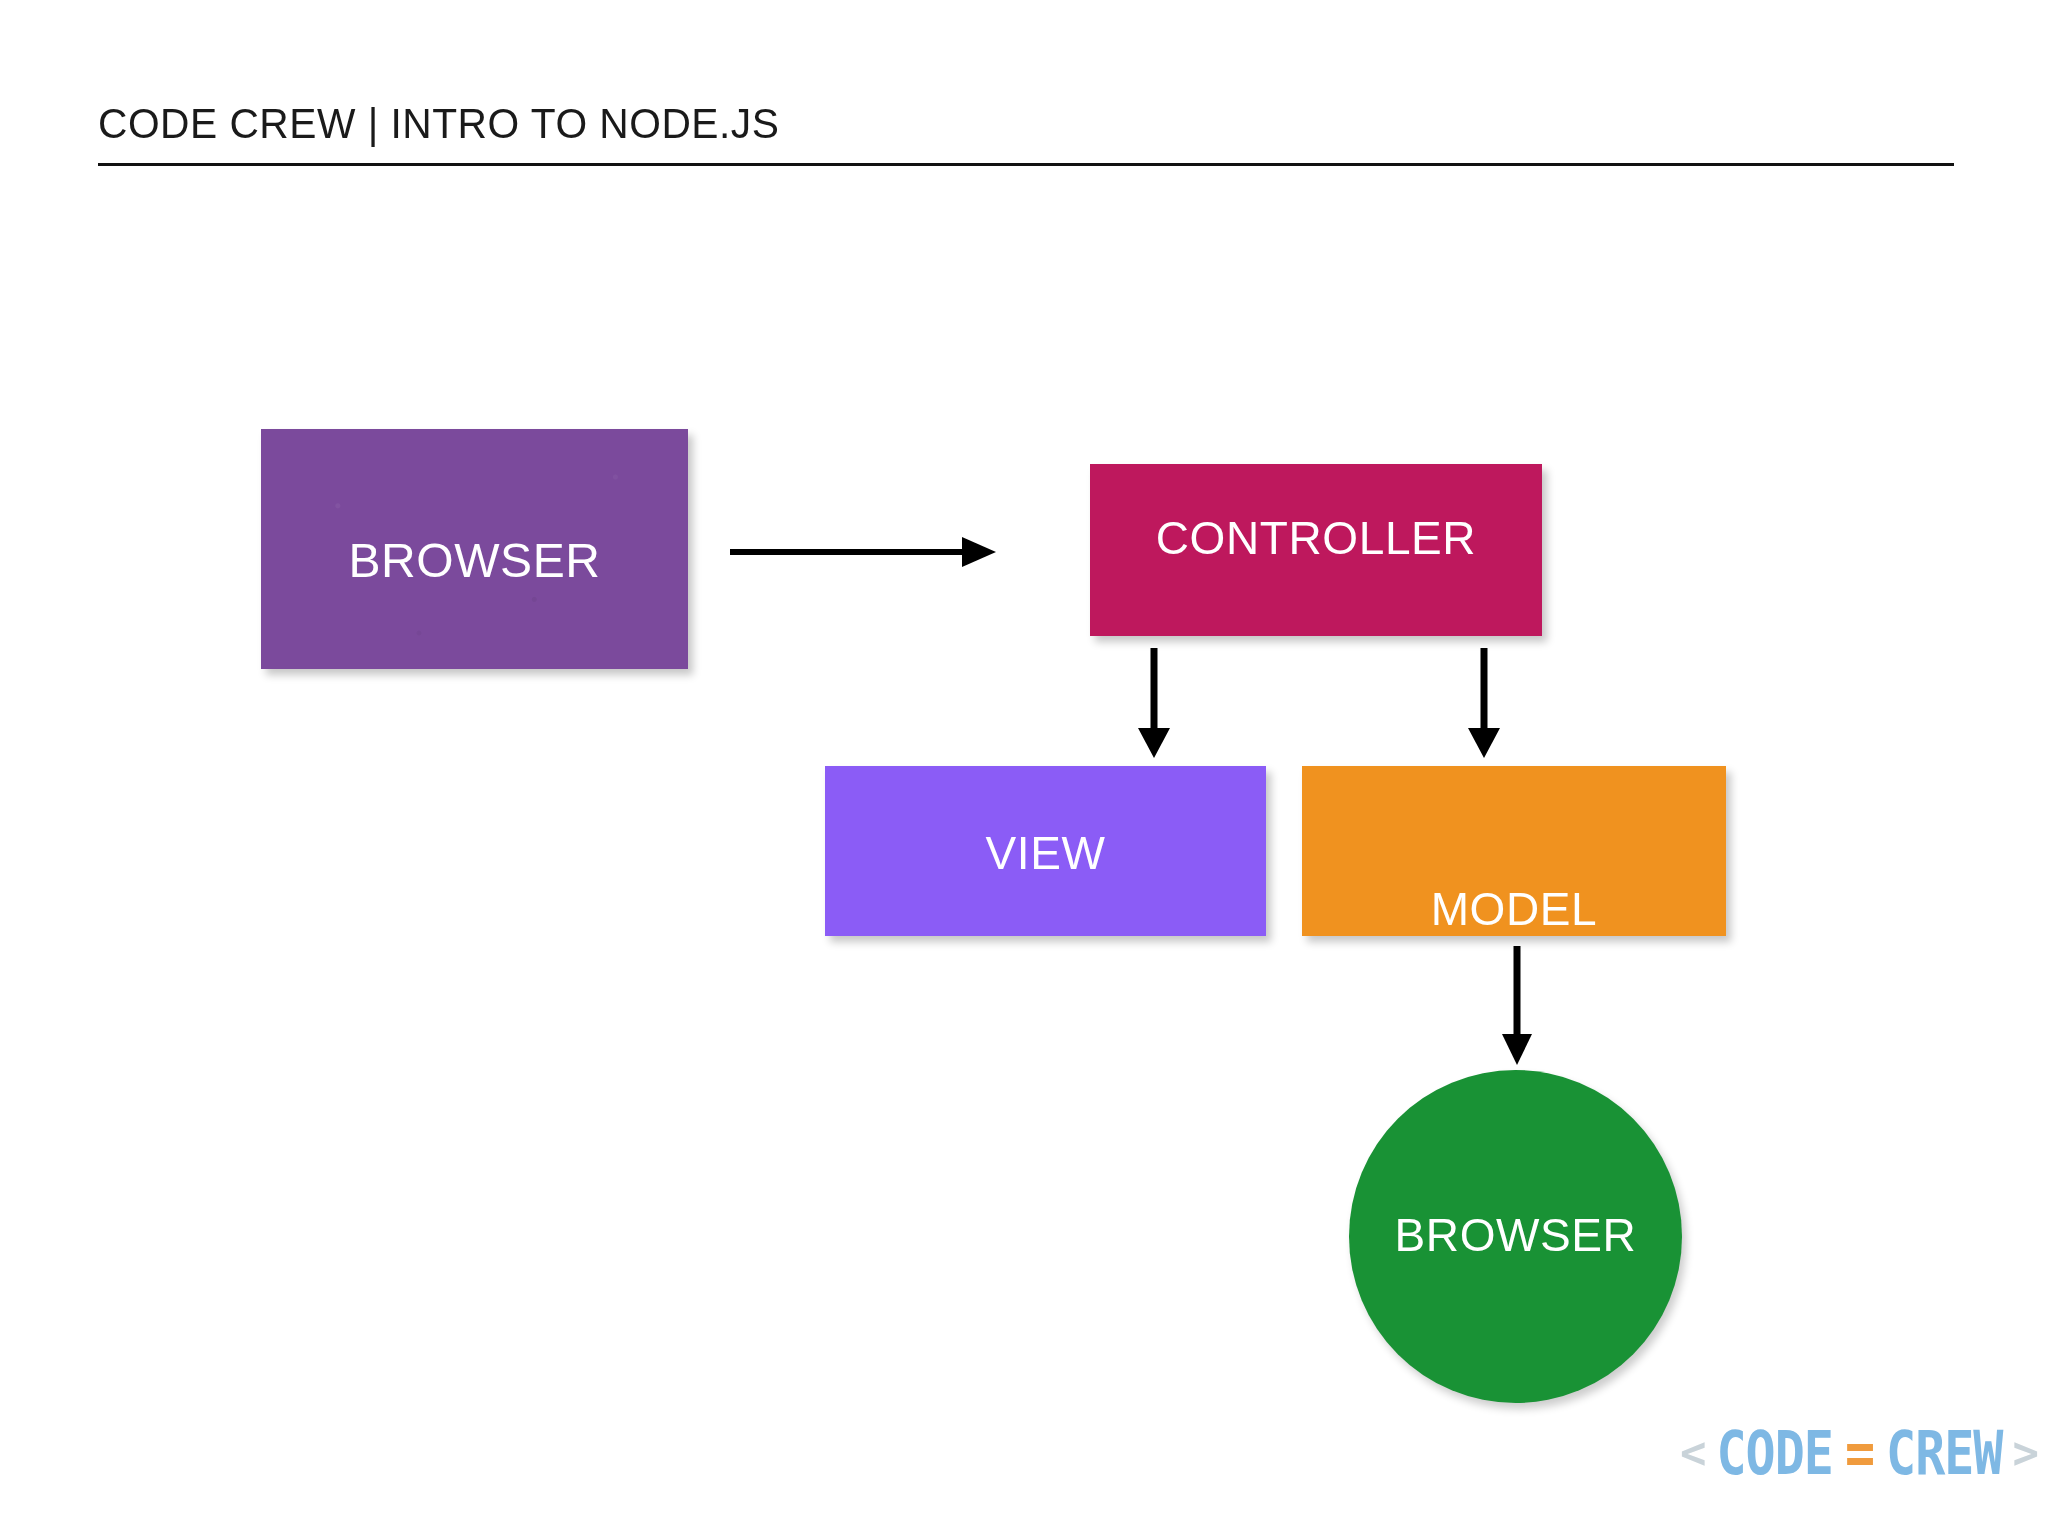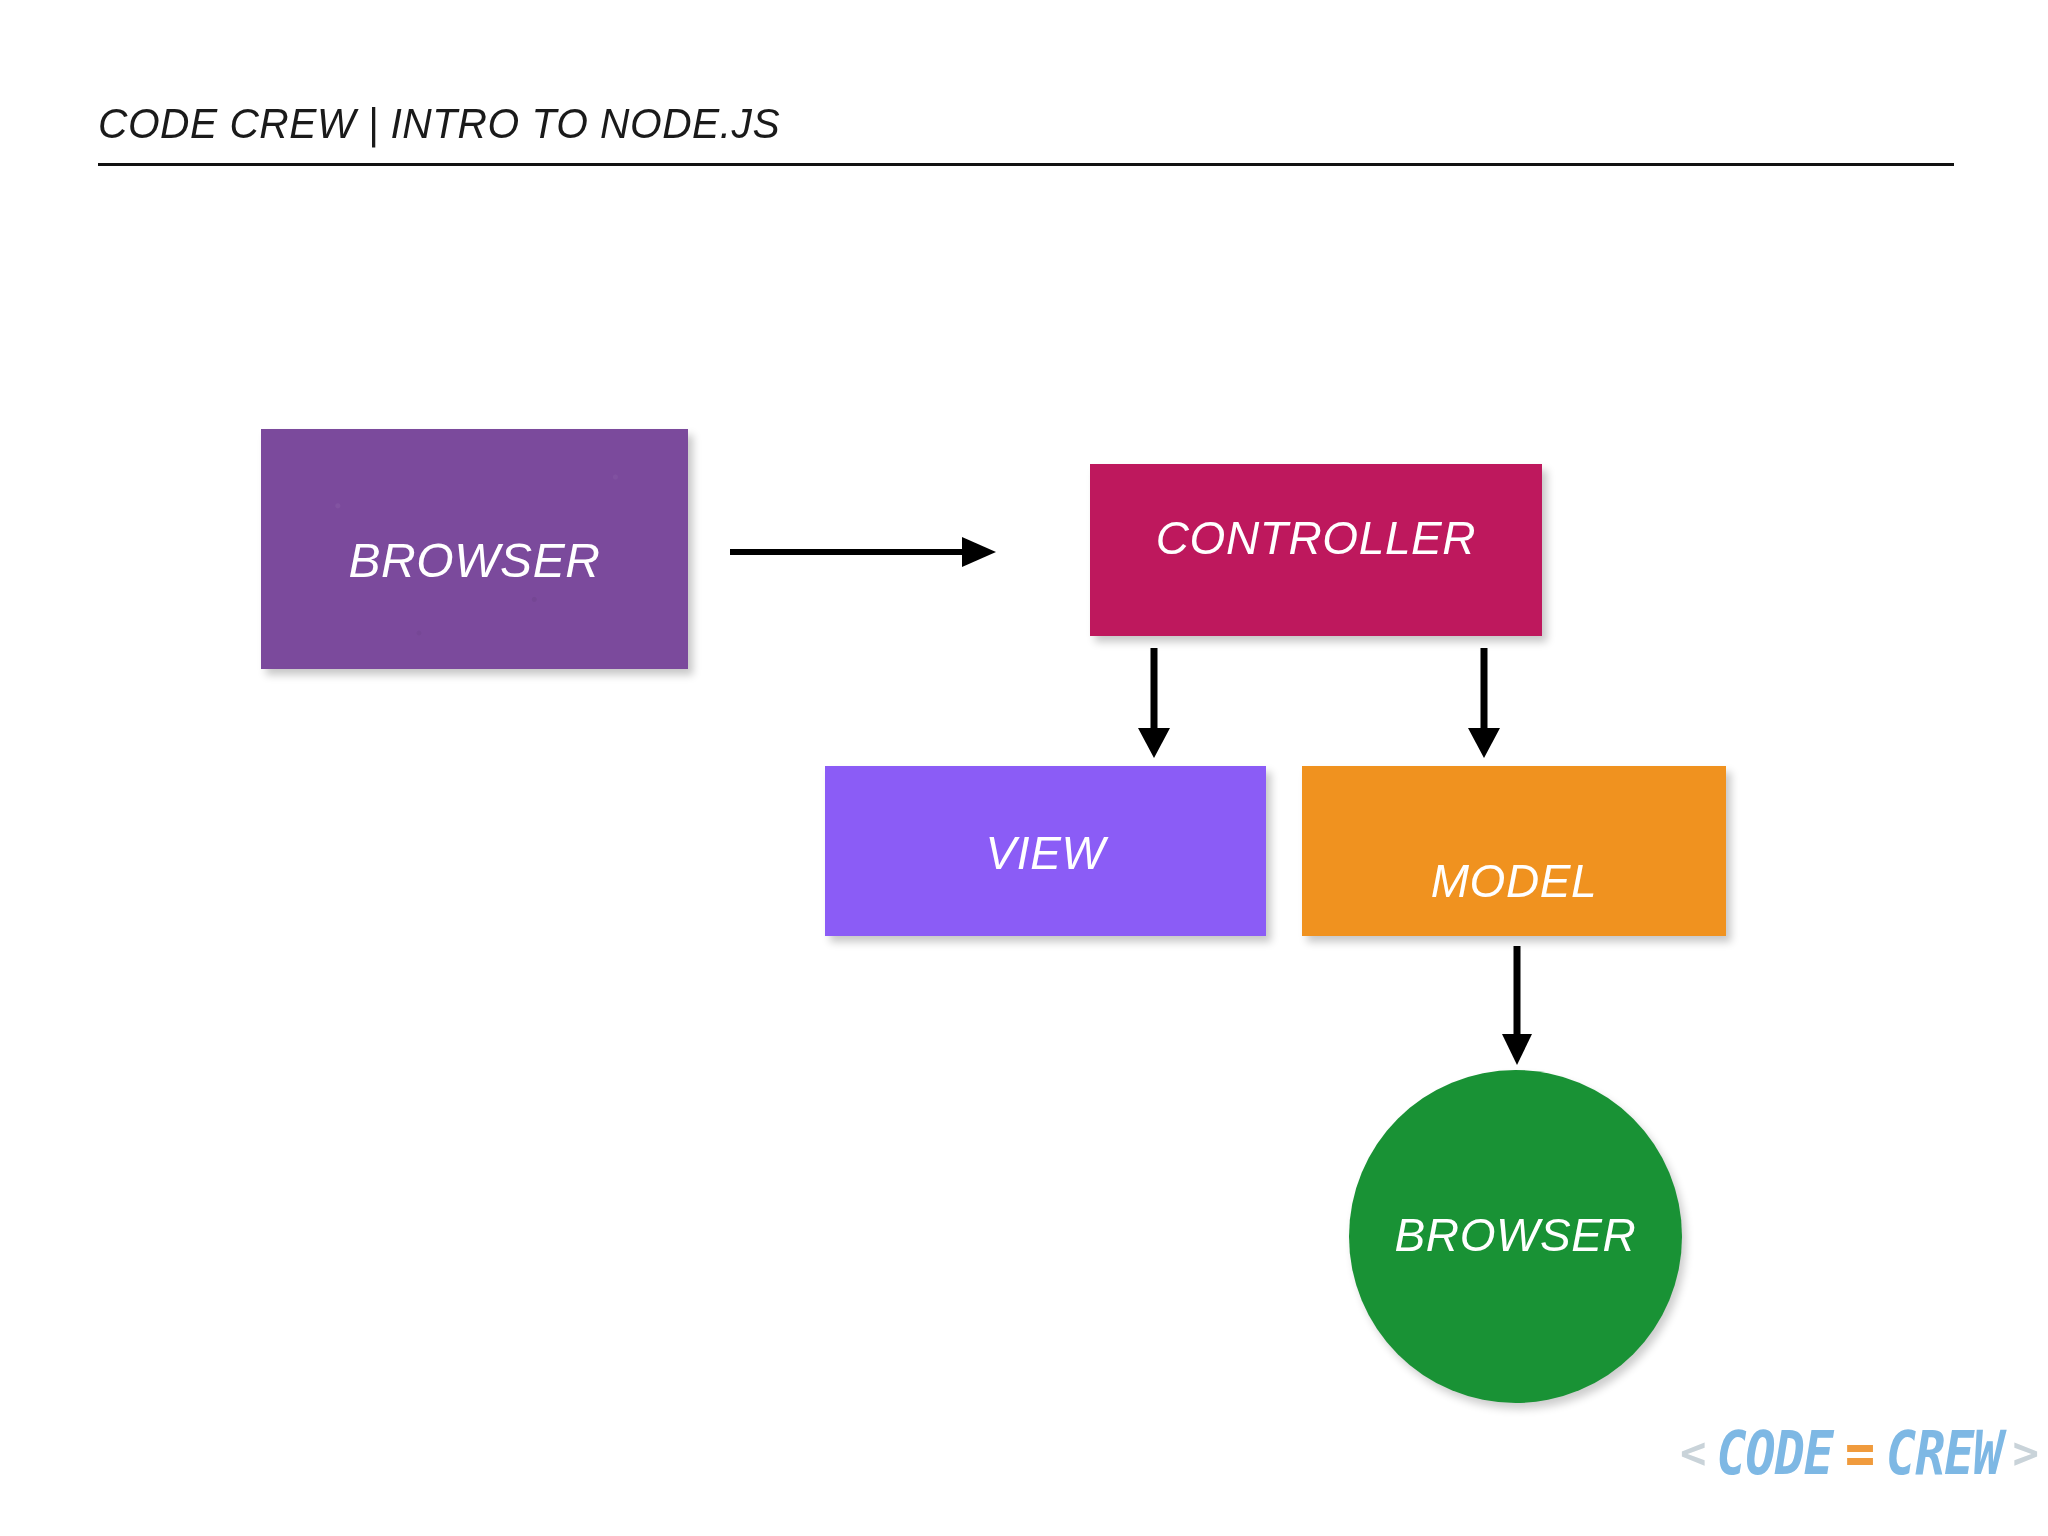--- a/index.html
+++ b/index.html
@@ -13,21 +13,20 @@
     position: relative;
     overflow: hidden;
     font-family: "Liberation Sans", sans-serif;
     -webkit-font-smoothing: antialiased;
   }
 
   .slide {
     position: absolute;
     inset: 0;
     background: #ffffff;
-    font-style: italic;
   }
 
   
   .eyebrow {
     position: absolute;
     left: 98px;
     top: 100px;
     font-size: 42px;
     letter-spacing: 0.5px;
     color: #1a1a1a;
@@ -115,21 +114,21 @@
     box-sizing: border-box;
   }
 
   .node-model {
     left: 1302px;
     top: 766px;
     width: 424px;
     height: 170px;
     background: #F0921F;
     font-size: 46px;
-    align-items: center;
+    align-items: flex-end;
     padding-top: 60px;
     box-sizing: border-box;
   }
 
   .node-database {
     left: 1349px;
     top: 1070px;
     width: 333px;
     height: 333px;
     background: #199235;

